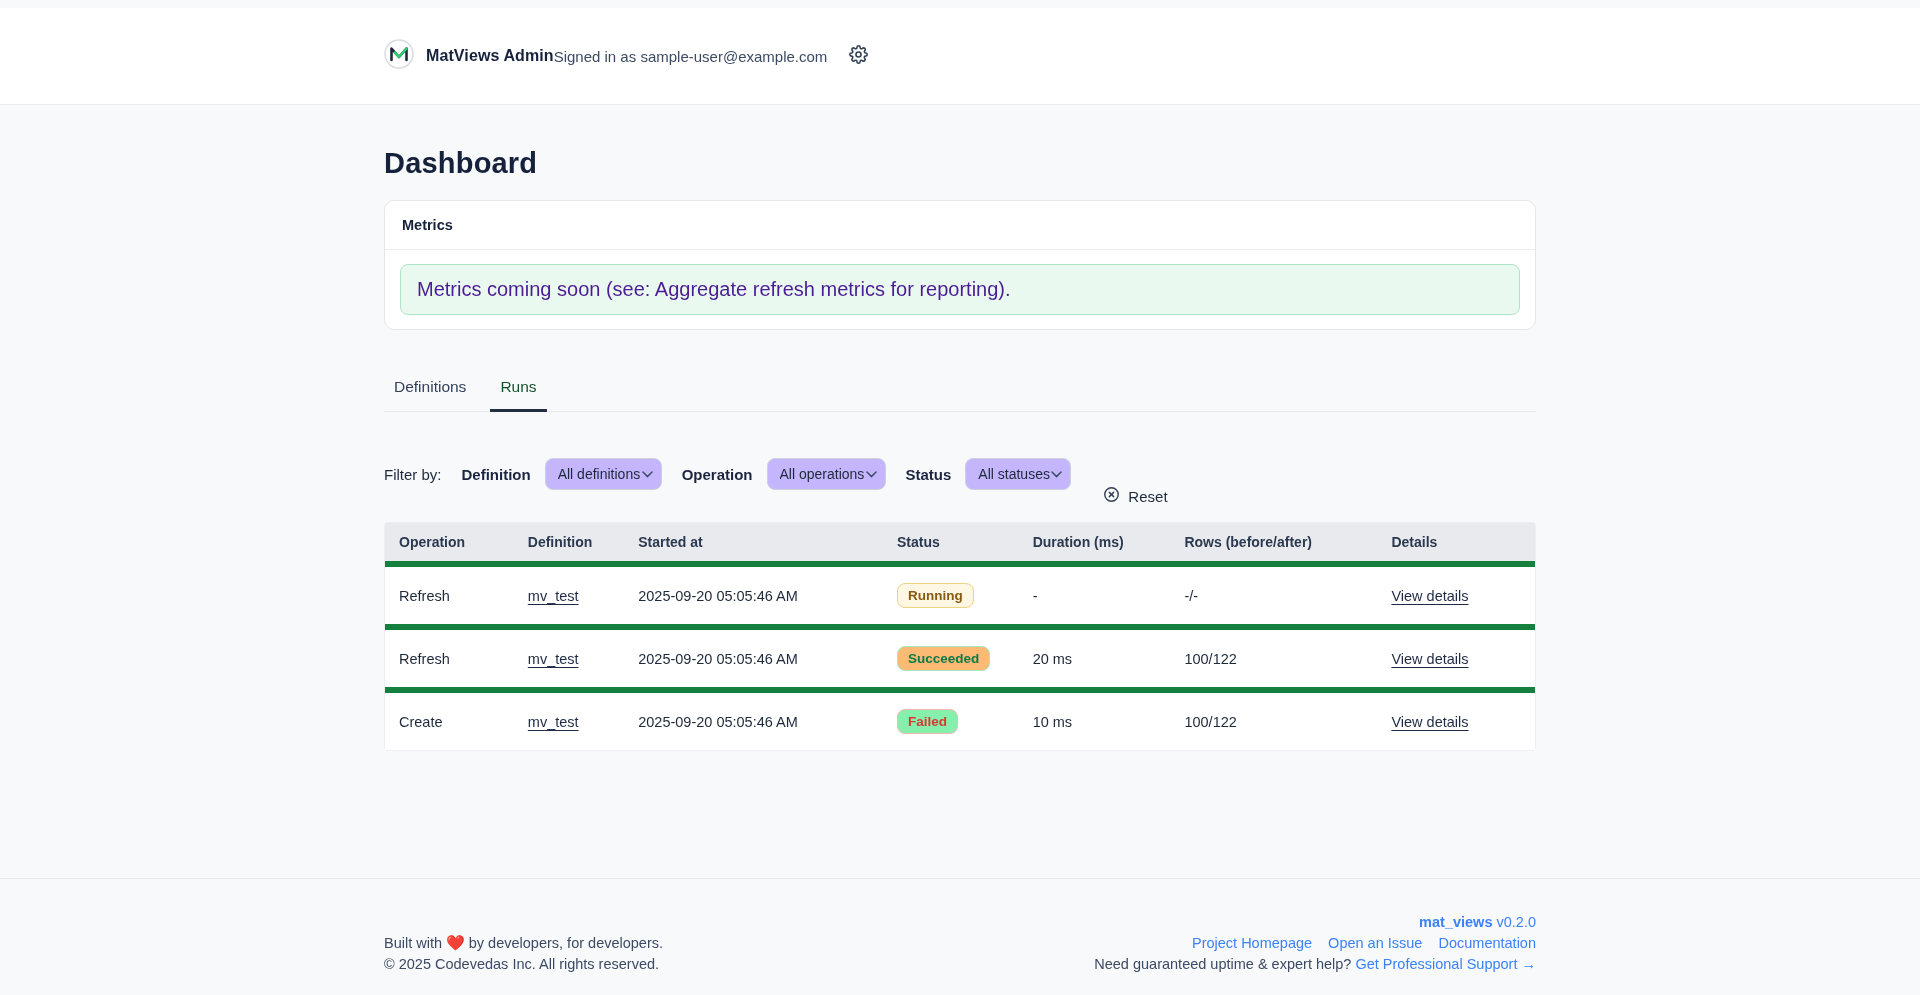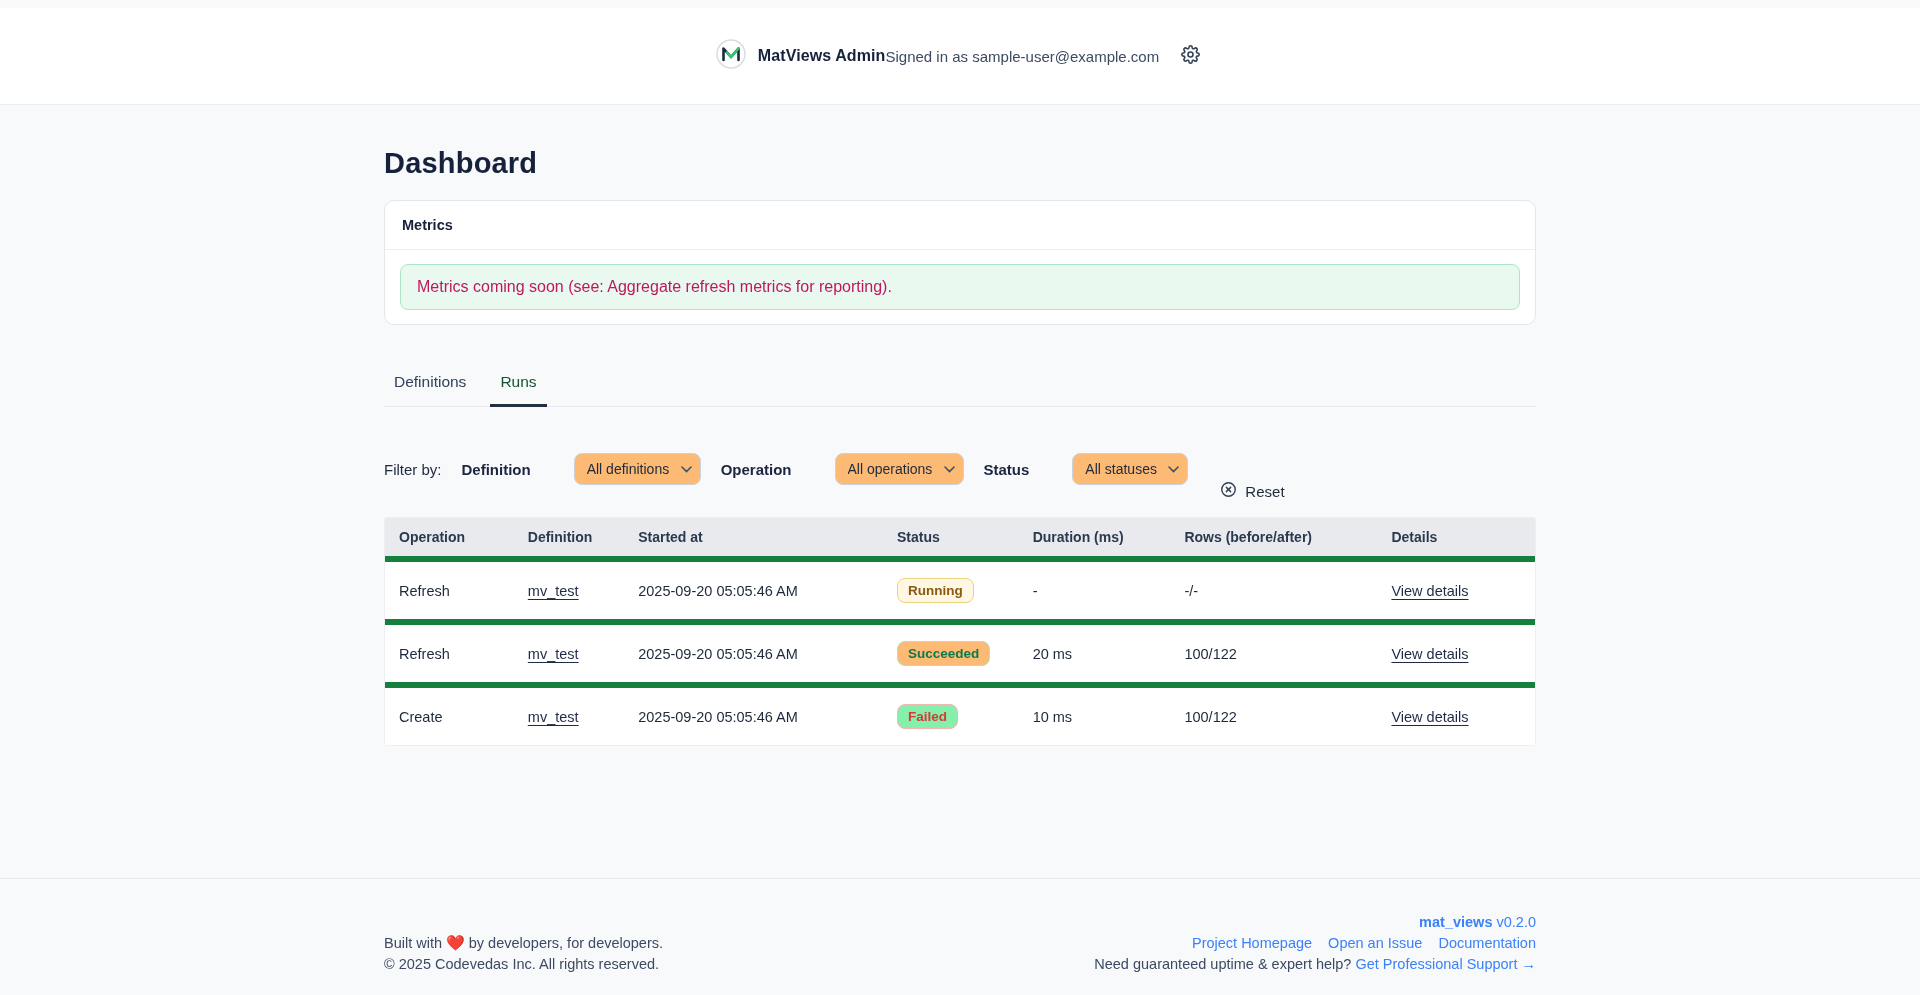--- a/index.html
+++ b/index.html
@@ -16,21 +16,21 @@
 
   
   .top-strip { height:8px; background:#f8f9fb; }
   header.appbar {
     background:#ffffff;
     border-bottom:1px solid #e9ecef;
     height:97px;
   }
   .appbar-inner {
     height:100%;
-    display:flex; align-items:center; justify-content:center;
+    display:flex; align-items:center; justify-content:flex-start;
   }
   .brand { display:flex; align-items:center; gap:12px; }
   .brand-title { font-size:16px; font-weight:700; color:#16213c; letter-spacing:.1px; }
   .header-right { display:flex; align-items:center; gap:18px; }
   .signed-in { font-size:15px; color:#3d4a63; }
   .icon-btn { background:none; border:none; cursor:pointer; display:flex; align-items:center; padding:4px; }
 
   
   main { flex:1; }
   h1.page-title { font-size:29px; font-weight:800; color:#16213c; margin-top:42px; letter-spacing:.2px; }
@@ -43,22 +43,22 @@
     overflow:hidden;
   }
   .card-header { padding:15px 17px; border-bottom:1px solid #eceef1; }
   .card-title { font-size:14.5px; font-weight:700; color:#16213c; }
   .card-body { padding:14px 15px; }
   .alert-success {
     background:#e9f9f0;
     border:1px solid #aee5c6;
     border-radius:8px;
     padding:13px 16px;
-    font-size:16px;
-    color:#be185d;
+    font-size:20px;
+    color:#4c1d95;
   }
 
   
   .tabs { margin-top:38px; display:flex; gap:14px; border-bottom:1px solid #e7e9ee; }
   .tab {
     font-size:15.5px; color:#33415c;
     padding:10px 10px 13px 10px;
     margin-bottom:-1px;
     border:none; background:none; cursor:pointer;
     border-bottom:3px solid transparent;
@@ -67,24 +67,24 @@
   .tab.active { color:#14532d; font-weight:400; border-bottom-color:#222f43;text-align:center; }
 
   
   .filters { margin-top:30px; display:flex; align-items:center; gap:14px; font-size:15px; }
   .filters .flabel { color:#1e293b; }
   .filters .fname { font-weight:700; color:#1b2540; margin-left:6px; }
   .select-wrap { position:relative; display:inline-flex; align-items:center; }
   select.filter-select {
     appearance:none; -webkit-appearance:none;
     font-family:inherit; font-size:14px; color:#1e293b;
-    background:#fdba74;
+    background:#c4b5fd;
     border:1px solid #cbd2dc; border-radius:8px;
-    padding:7px 30px 7px 12px;
-    cursor:pointer; outline:none;margin-left:29px;
+    padding:7px 20px 7px 12px;
+    cursor:pointer; outline:none;
   }
   .select-chevron { position:absolute; right:9px; pointer-events:none; display:flex; }
   .reset-btn {
     display:inline-flex; align-items:center; gap:8px;
     background:none; border:none; cursor:pointer;
     font-family:inherit; font-size:15px; color:#1e293b;
     margin-left:18px;
     margin-top:44px;
   }
 

